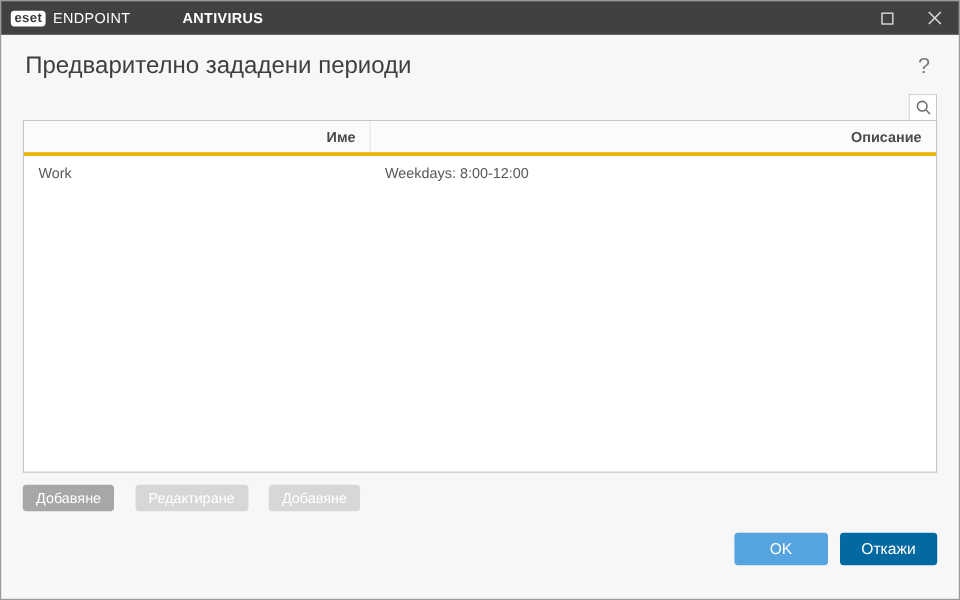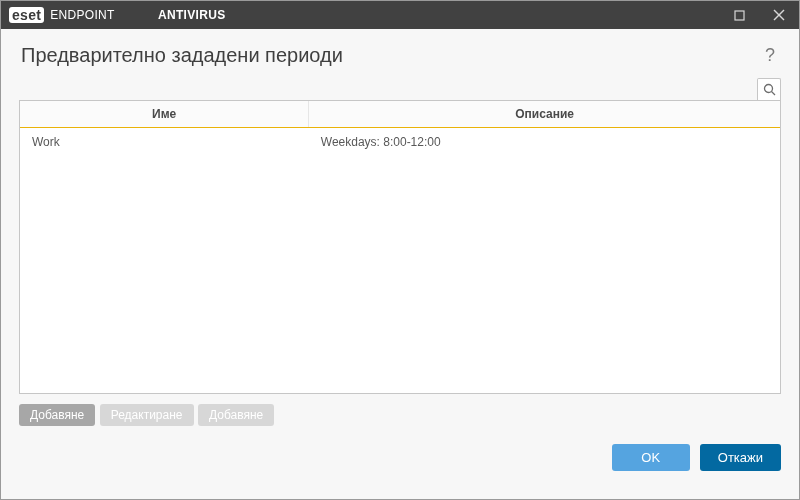--- a/index.html
+++ b/index.html
@@ -22,21 +22,21 @@
     color: #ffffff;
     display: flex; align-items: center;
     padding: 0 0 0 8px;
     font-size: 12px;
     font-weight: 400;
     letter-spacing: 0.3px;
   }
   .titlebar .brand-badge {
     background: #ffffff;
     color: #3a3a3a;
-    font-size: 14px;
+    font-size: 11px;
     font-weight: 700;
     border-radius: 3px;
     padding: 1px 3px;
     margin-right: 6px;
     line-height: 1;
   }
   .titlebar .product-name { font-weight: 300; }
   .titlebar .product-name .bold { font-weight: 600; margin-left: 40px; }
   .titlebar .win-controls {
     margin-left: auto;
@@ -94,47 +94,47 @@
     background: #ffffff;
     overflow: auto;
     min-height: 0;
   }
   table.periods {
     width: 100%;
     border-collapse: collapse;
     font-size: 12px;
   }
   table.periods thead th {
-    text-align: center;
+    text-align: right;
     font-weight: 600;
     color: #4a4a4a;
     background: #fbfbfb;
     padding: 6px 12px;
-    border-bottom: 1px solid #eab308;
+    border-bottom: 3px solid #eab308;
     border-right: 1px solid #e6e6e6;
   }
   table.periods thead th:last-child { border-right: none; }
   table.periods tbody td {
     padding: 7px 12px;
     color: #585858;
     vertical-align: top;
   }
   .col-name { width: 38%; }
   .col-desc { width: 62%; }
   .action-row {
     padding: 10px 0 4px 0;
   }
   .btn {
     display: inline-block;
     font-size: 12px;
     padding: 4px 11px;
     border-radius: 3px;
     border: none;
     cursor: pointer;
-    margin-right: 0;
+    margin-right: 13px;
     color: #ffffff;
   }
   .btn-secondary {
     background: #a7a7a7;
   }
   .btn-secondary.disabled {
     background: #d7d7d7;
     color: #ffffff;
     cursor: default;
   }

